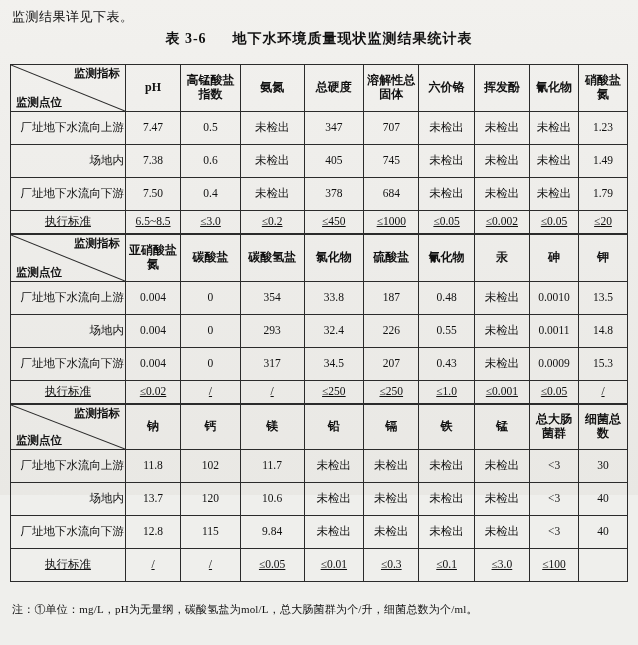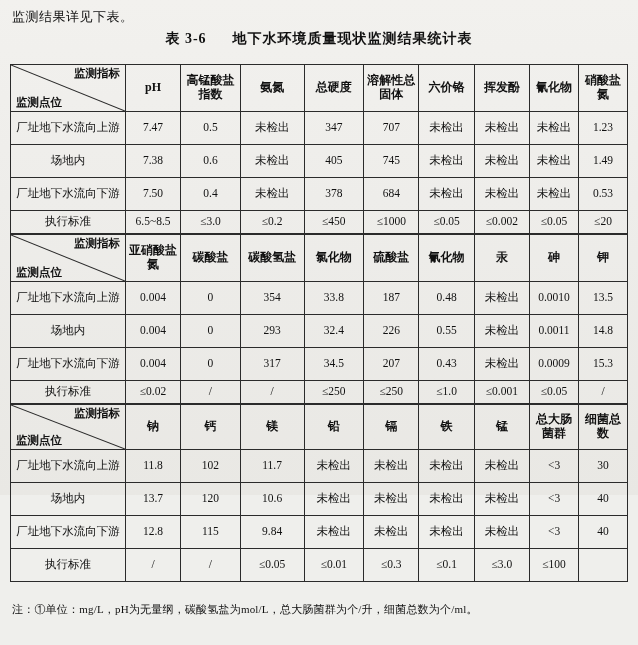--- a/index.html
+++ b/index.html
@@ -65,25 +65,25 @@
     position:absolute;top:0;left:0;width:100%;height:100%;
   }
   .corner .tl{
     position:absolute;top:2px;right:5px;font-weight:bold;font-size:11.5px;
   }
   .corner .bl{
     position:absolute;bottom:2px;left:5px;font-weight:bold;font-size:11.5px;
   }
   .rowlabel{
     font-size:11.5px;
-    text-align:center;
+    text-align:right;
     line-height:1.2;
     height:30px;
   }
-  .std td{height:20px;}
+  .std td{height:20px;text-decoration:underline;}
   .tbl2{margin-top:0;}
   .tbl3{margin-top:0;}
   .notes{
     font-size:11px;
     margin-top:20px;
     line-height:1.45;
     letter-spacing:0.2px;
   }
   .notes div{padding-left:2px;}
   .notes .n2{padding-left:16px;}
@@ -158,21 +158,21 @@
     <tr>
       <td class="rowlabel">厂址地下水流向下游</td>
       <td>7.50</td>
       <td>0.4</td>
       <td>未检出</td>
       <td>378</td>
       <td>684</td>
       <td>未检出</td>
       <td>未检出</td>
       <td>未检出</td>
-      <td>0.53</td>
+      <td>1.79</td>
     </tr>
     <tr class="std">
       <td>执行标准</td>
       <td>6.5~8.5</td>
       <td>≤3.0</td>
       <td>≤0.2</td>
       <td>≤450</td>
       <td>≤1000</td>
       <td>≤0.05</td>
       <td>≤0.002</td>

